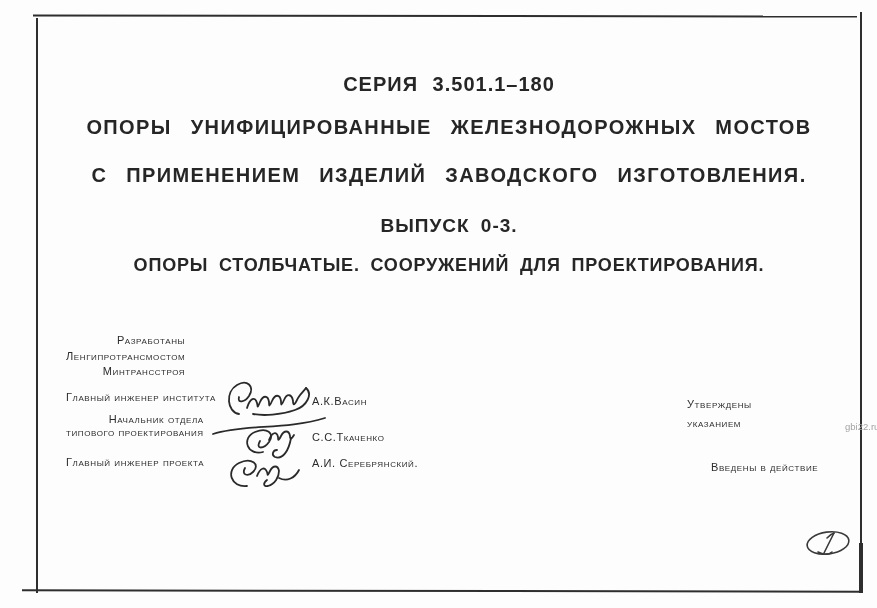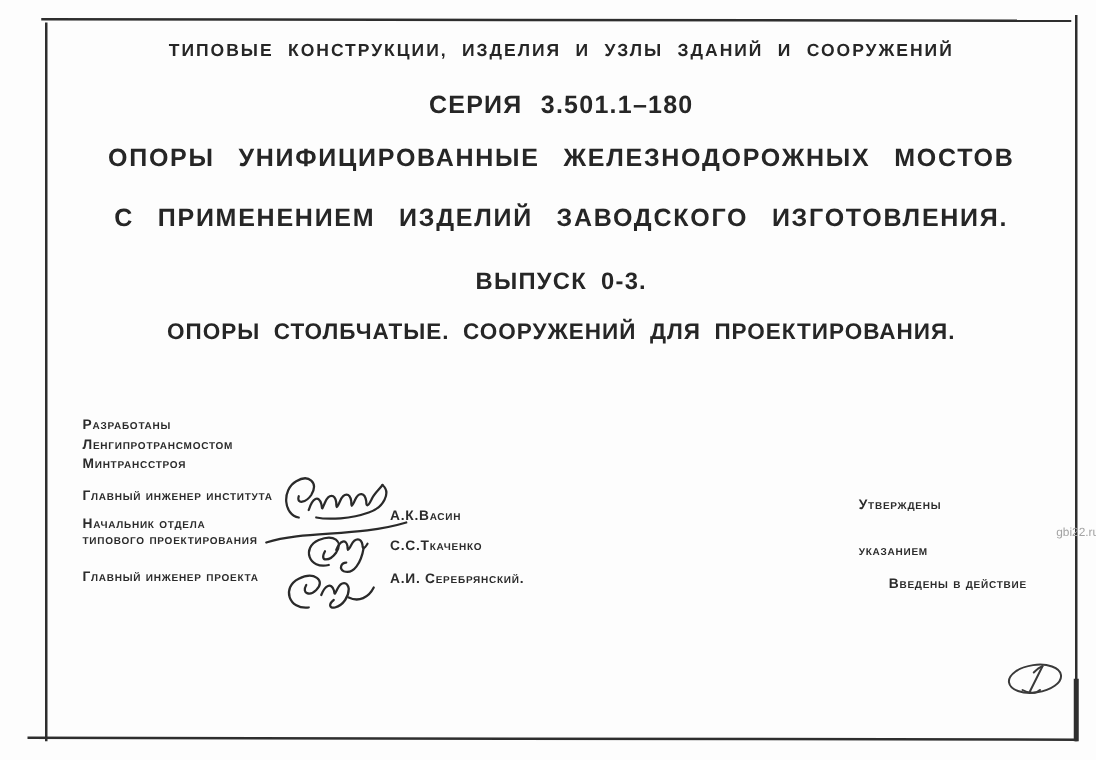--- a/index.html
+++ b/index.html
@@ -28,32 +28,32 @@
   }
   .h-cat   {top:17px; font-size:14px;letter-spacing:1.6px;word-spacing:6px;}
   .h-series{top:58px; font-size:20px;letter-spacing:1px;  word-spacing:8px;}
   .h-t1    {top:101px;font-size:20px;letter-spacing:1.4px;word-spacing:12px;}
   .h-t2    {top:149px;font-size:20px;letter-spacing:1.4px;word-spacing:12px;}
   .h-issue {top:200px;font-size:19px;letter-spacing:1px;  word-spacing:5px;}
   .h-sub   {top:240px;font-size:18px;letter-spacing:.8px; word-spacing:5px;}
 
   .sc{font-variant:small-caps;}
   .label{
-    position:absolute;font-weight:bold;color:#2b2b2b;
-    font-size:11px;letter-spacing:.6px;white-space:nowrap;line-height:12.5px;
+    position:absolute;font-weight:normal;color:#2b2b2b;
+    font-size:11px;letter-spacing:.6px;white-space:nowrap;line-height:12.5px;text-align:right;
   }
   .developed{top:318px;left:30px;line-height:15.5px;}
   .role1{top:376px;left:30px;}
   .role2{top:398px;left:30px;font-size:11px;}
   .role3{top:441px;left:30px;}
-  .name1{top:380px;left:276px;margin-top:12px;}
+  .name1{top:380px;left:276px;}
   .name2{top:416px;left:276px;}
   .name3{top:442px;left:276px;}
   .appr1{top:383px;left:651px;}
-  .appr2{top:420px;left:651px;}
+  .appr2{top:402px;left:651px;}
   .appr3{top:446px;left:655px;padding-left:20px;}
 
   .signatures{position:absolute;left:175px;top:363px;width:120px;height:115px;}
   .signatures path{fill:none;stroke:#2a2a2a;stroke-width:1.8;stroke-linecap:round;}
 
   .page-badge{position:absolute;left:766px;top:510px;width:52px;height:36px;}
   .page-badge path,.page-badge ellipse{fill:none;stroke:#3a3a3a;stroke-width:1.6;stroke-linecap:round;}
 
   .watermark{
     position:absolute;left:845px;top:421px;
@@ -67,21 +67,20 @@
 <div class="page">
 
   <div class="frame-line frame-top"></div>
   <div class="frame-line frame-left"></div>
   <div class="frame-line frame-right"></div>
   <div class="frame-line frame-right-thick"></div>
   <div class="frame-line frame-bottom"></div>
 
   <div class="frame-content">
 
-    <div class="hline h-cat">ТИПОВЫЕ КОНСТРУКЦИИ, ИЗДЕЛИЯ И УЗЛЫ ЗДАНИЙ И СООРУЖЕНИЙ</div>
     <div class="hline h-series">СЕРИЯ 3.501.1–180</div>
     <div class="hline h-t2">С ПРИМЕНЕНИЕМ ИЗДЕЛИЙ ЗАВОДСКОГО ИЗГОТОВЛЕНИЯ.</div>
     <div class="hline h-t1">ОПОРЫ УНИФИЦИРОВАННЫЕ ЖЕЛЕЗНОДОРОЖНЫХ МОСТОВ</div>
     <div class="hline h-issue">ВЫПУСК 0-3.</div>
     <div class="hline h-sub">ОПОРЫ СТОЛБЧАТЫЕ. СООРУЖЕНИЙ ДЛЯ ПРОЕКТИРОВАНИЯ.</div>
 
     <div class="label developed sc">
       <div>Разработаны</div>
       <div>Ленгипротрансмостом</div>
       <div>Минтрансстроя</div>

